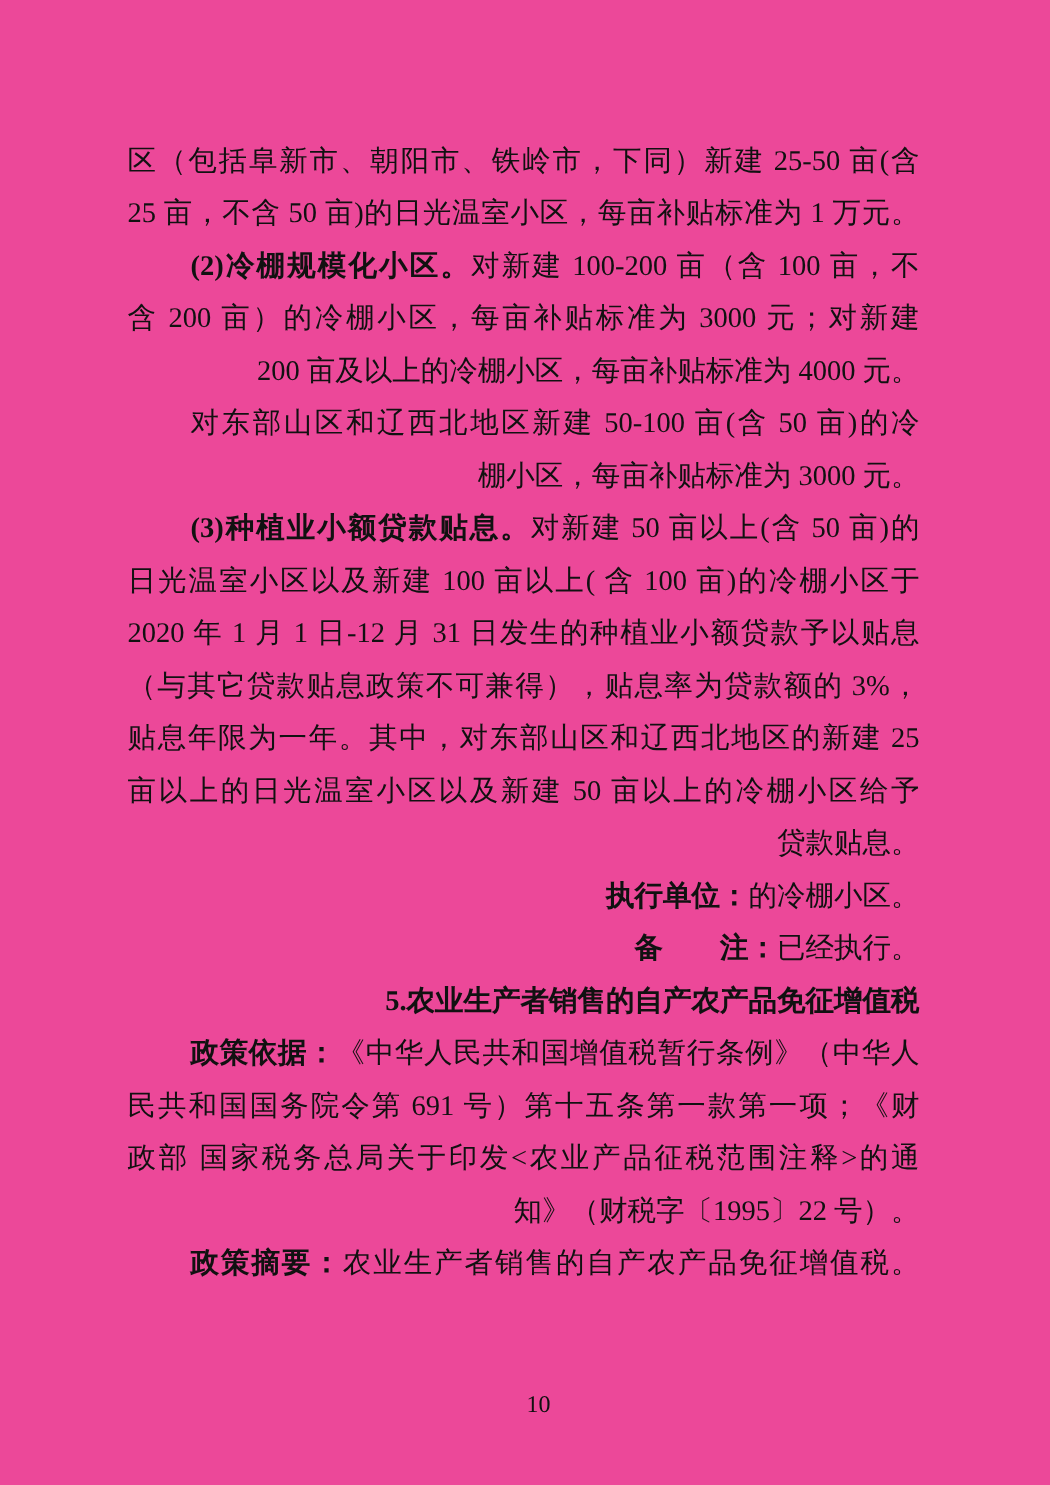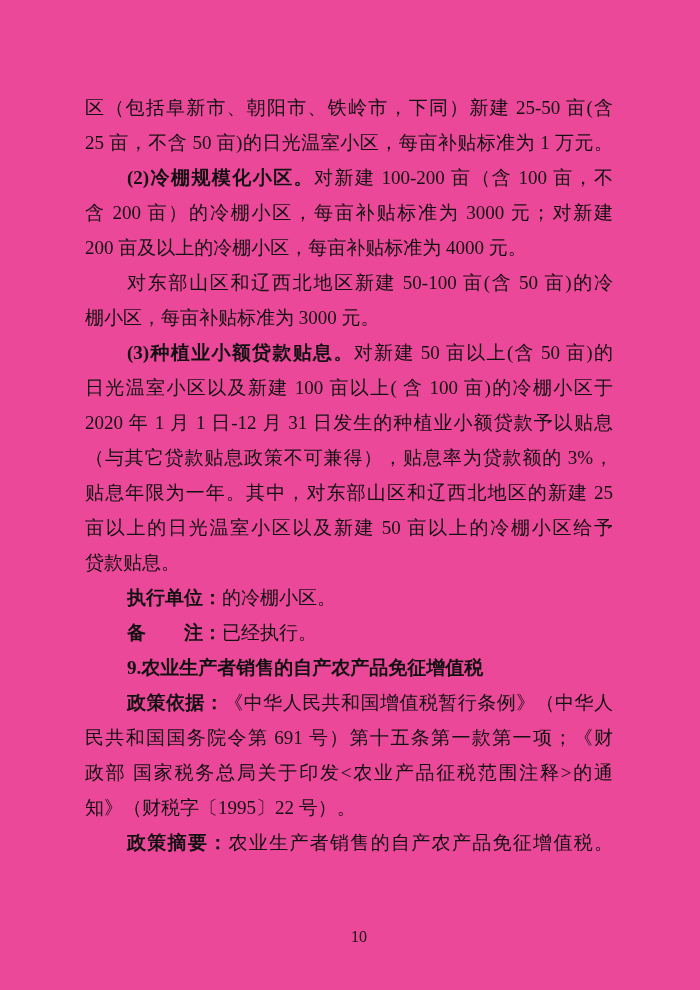--- a/index.html
+++ b/index.html
@@ -22,21 +22,21 @@
     left: 85px;
     top: 90px;
     width: 528px;
   }
   .line {
     height: 35px;
     line-height: 35px;
     font-size: 19px;
     white-space: pre-wrap;
     overflow: hidden;
-    text-align: left;
+    text-align: right;
   }
   .line.full {
     text-align: justify;
     text-align-last: justify;
   }
   .line.indent {
     text-indent: 42px;
   }
   .line .b {
     font-weight: bold;
@@ -65,21 +65,21 @@
       <div class="line"><span>棚小区，每亩补贴标准为 3000 元。</span></div>
       <div class="line full indent"><span class="b">(3)种植业小额贷款贴息。</span><span>对新建 50 亩以上(含 50 亩)的</span></div>
       <div class="line full"><span>日光温室小区以及新建 100 亩以上( 含 100 亩)的冷棚小区于</span></div>
       <div class="line full"><span>2020 年 1 月 1 日-12 月 31 日发生的种植业小额贷款予以贴息</span></div>
       <div class="line full"><span>（与其它贷款贴息政策不可兼得），贴息率为贷款额的 3%，</span></div>
       <div class="line full"><span>贴息年限为一年。其中，对东部山区和辽西北地区的新建 25</span></div>
       <div class="line full"><span>亩以上的日光温室小区以及新建 50 亩以上的冷棚小区给予</span></div>
       <div class="line"><span>贷款贴息。</span></div>
       <div class="line indent"><span class="b">执行单位：</span><span>的冷棚小区。</span></div>
       <div class="line indent"><span class="b">备　　注：</span><span>已经执行。</span></div>
-      <div class="line indent"><span class="b">9.农业生产者销售的自产农产品免征增值税</span></div>
+      <div class="line indent"><span class="b">5.农业生产者销售的自产农产品免征增值税</span></div>
       <div class="line full indent"><span class="b">政策依据：</span><span>《中华人民共和国增值税暂行条例》（中华人</span></div>
       <div class="line full"><span>民共和国国务院令第 691 号）第十五条第一款第一项；《财</span></div>
       <div class="line full"><span>政部 国家税务总局关于印发&lt;农业产品征税范围注释&gt;的通</span></div>
       <div class="line"><span>知》（财税字〔1995〕22 号）。</span></div>
       <div class="line full indent"><span class="b">政策摘要：</span><span>农业生产者销售的自产农产品免征增值税。</span></div>
     </div>
   <div class="page-number">10</div>
 </div>
 
 </body></html>

